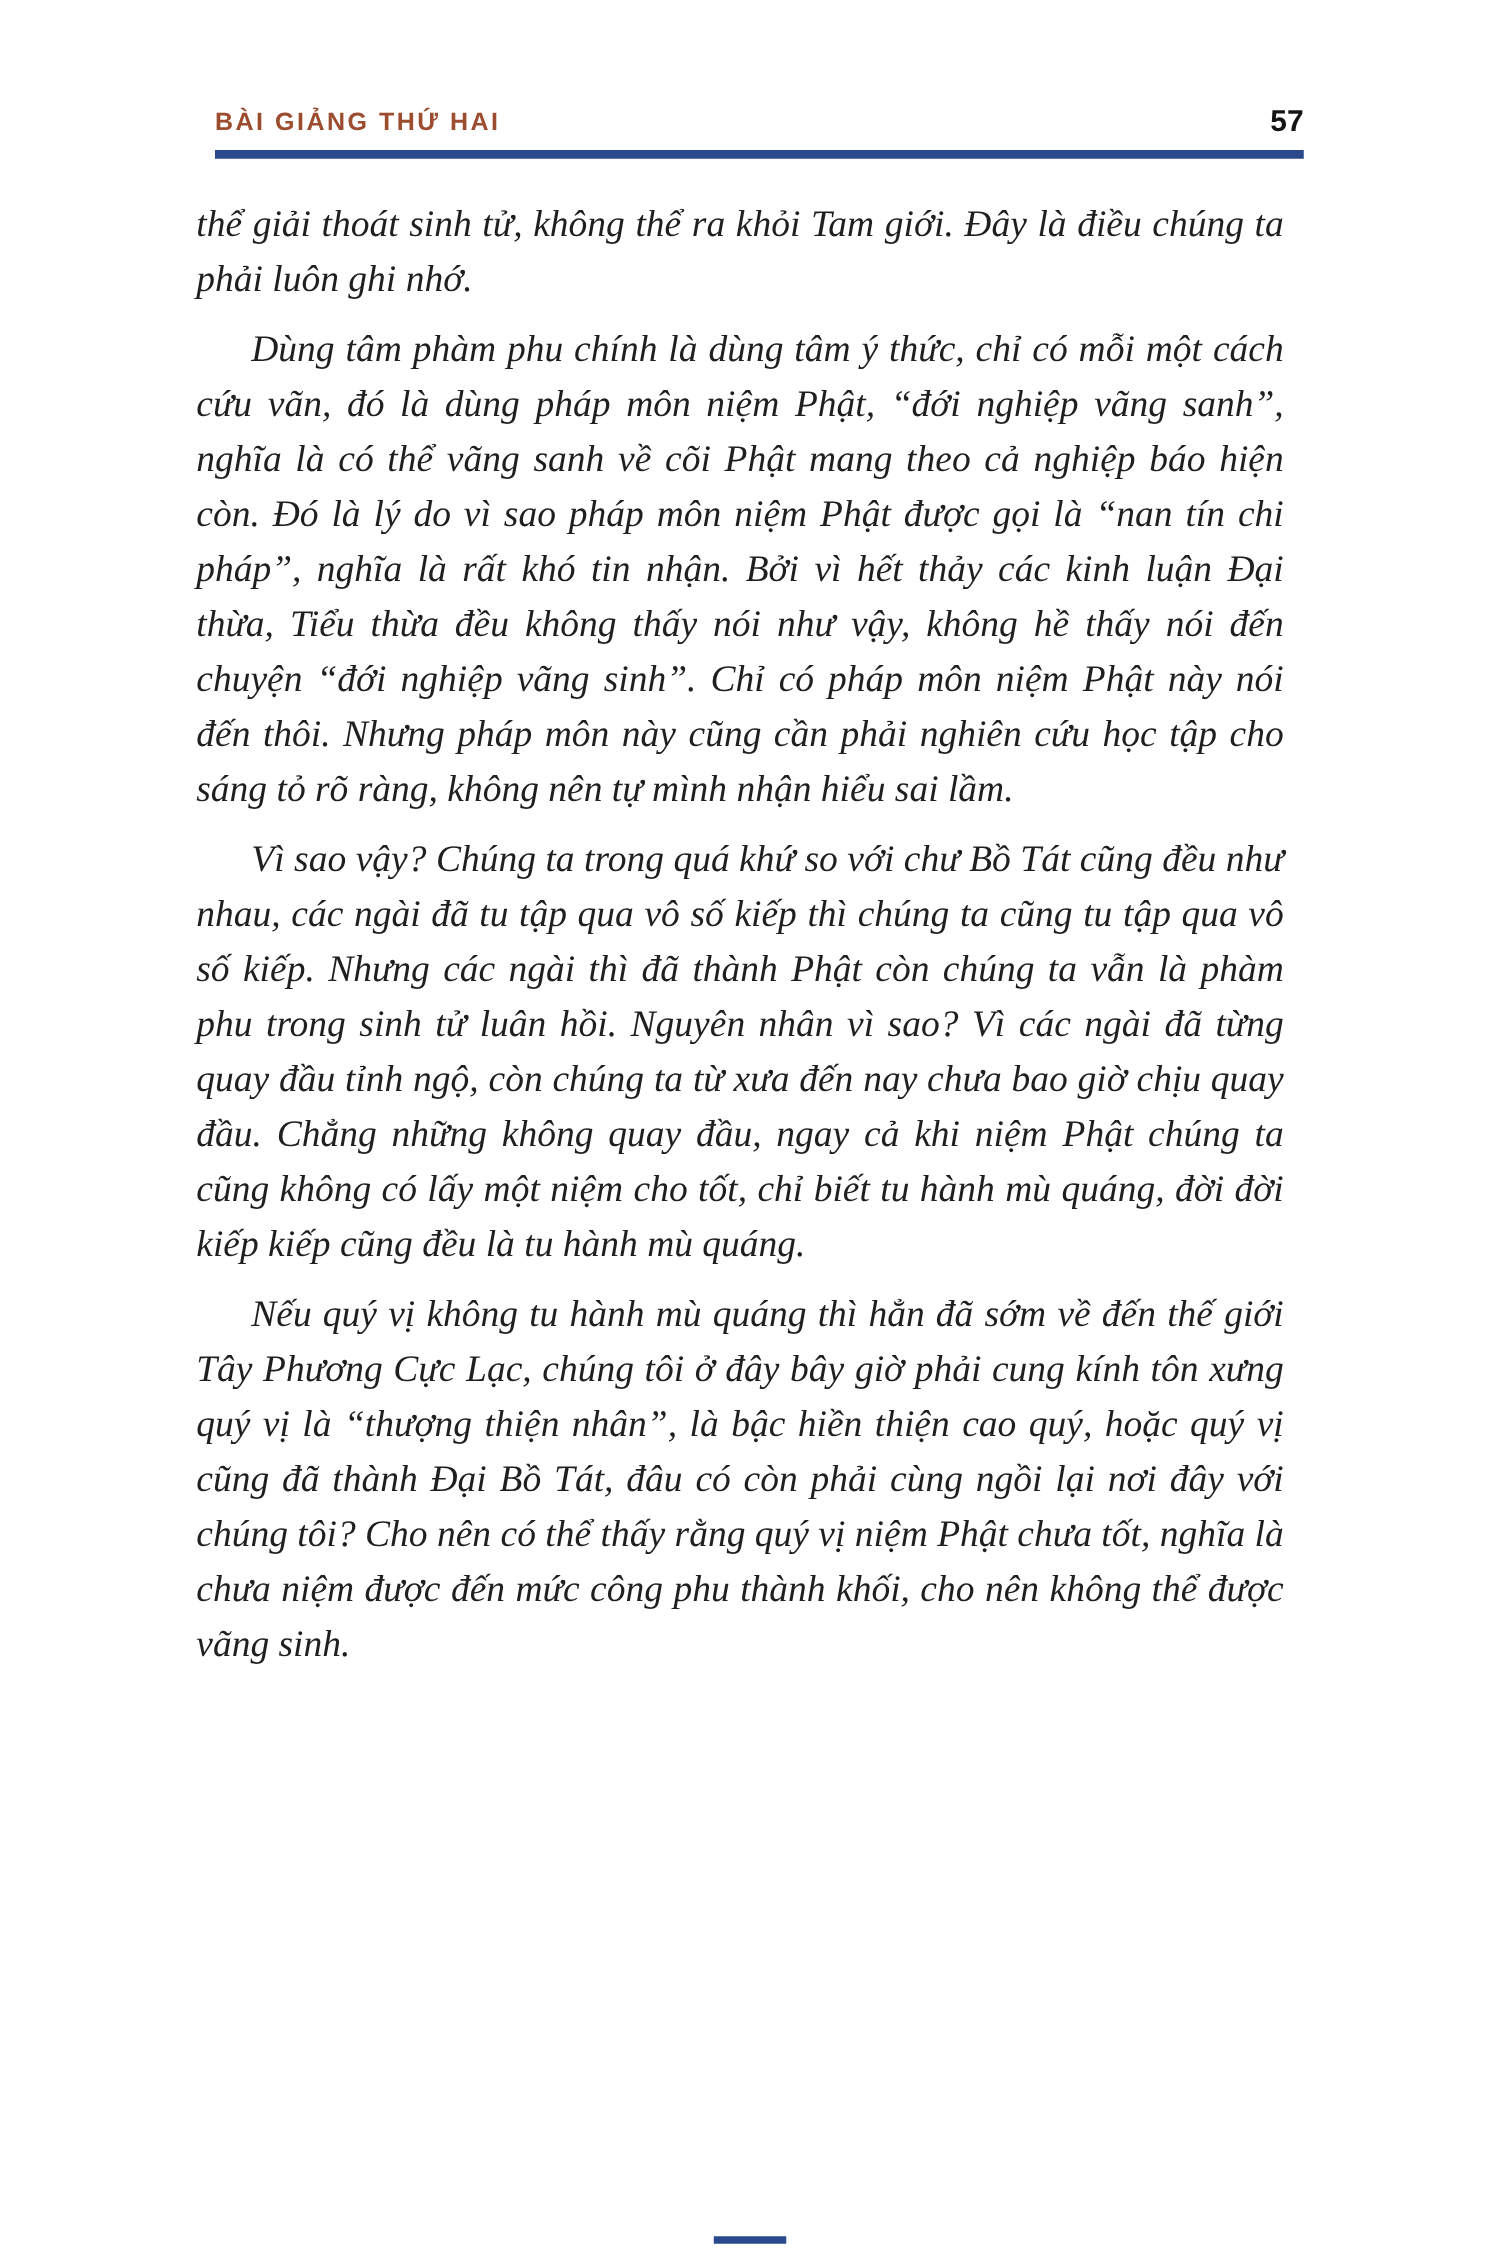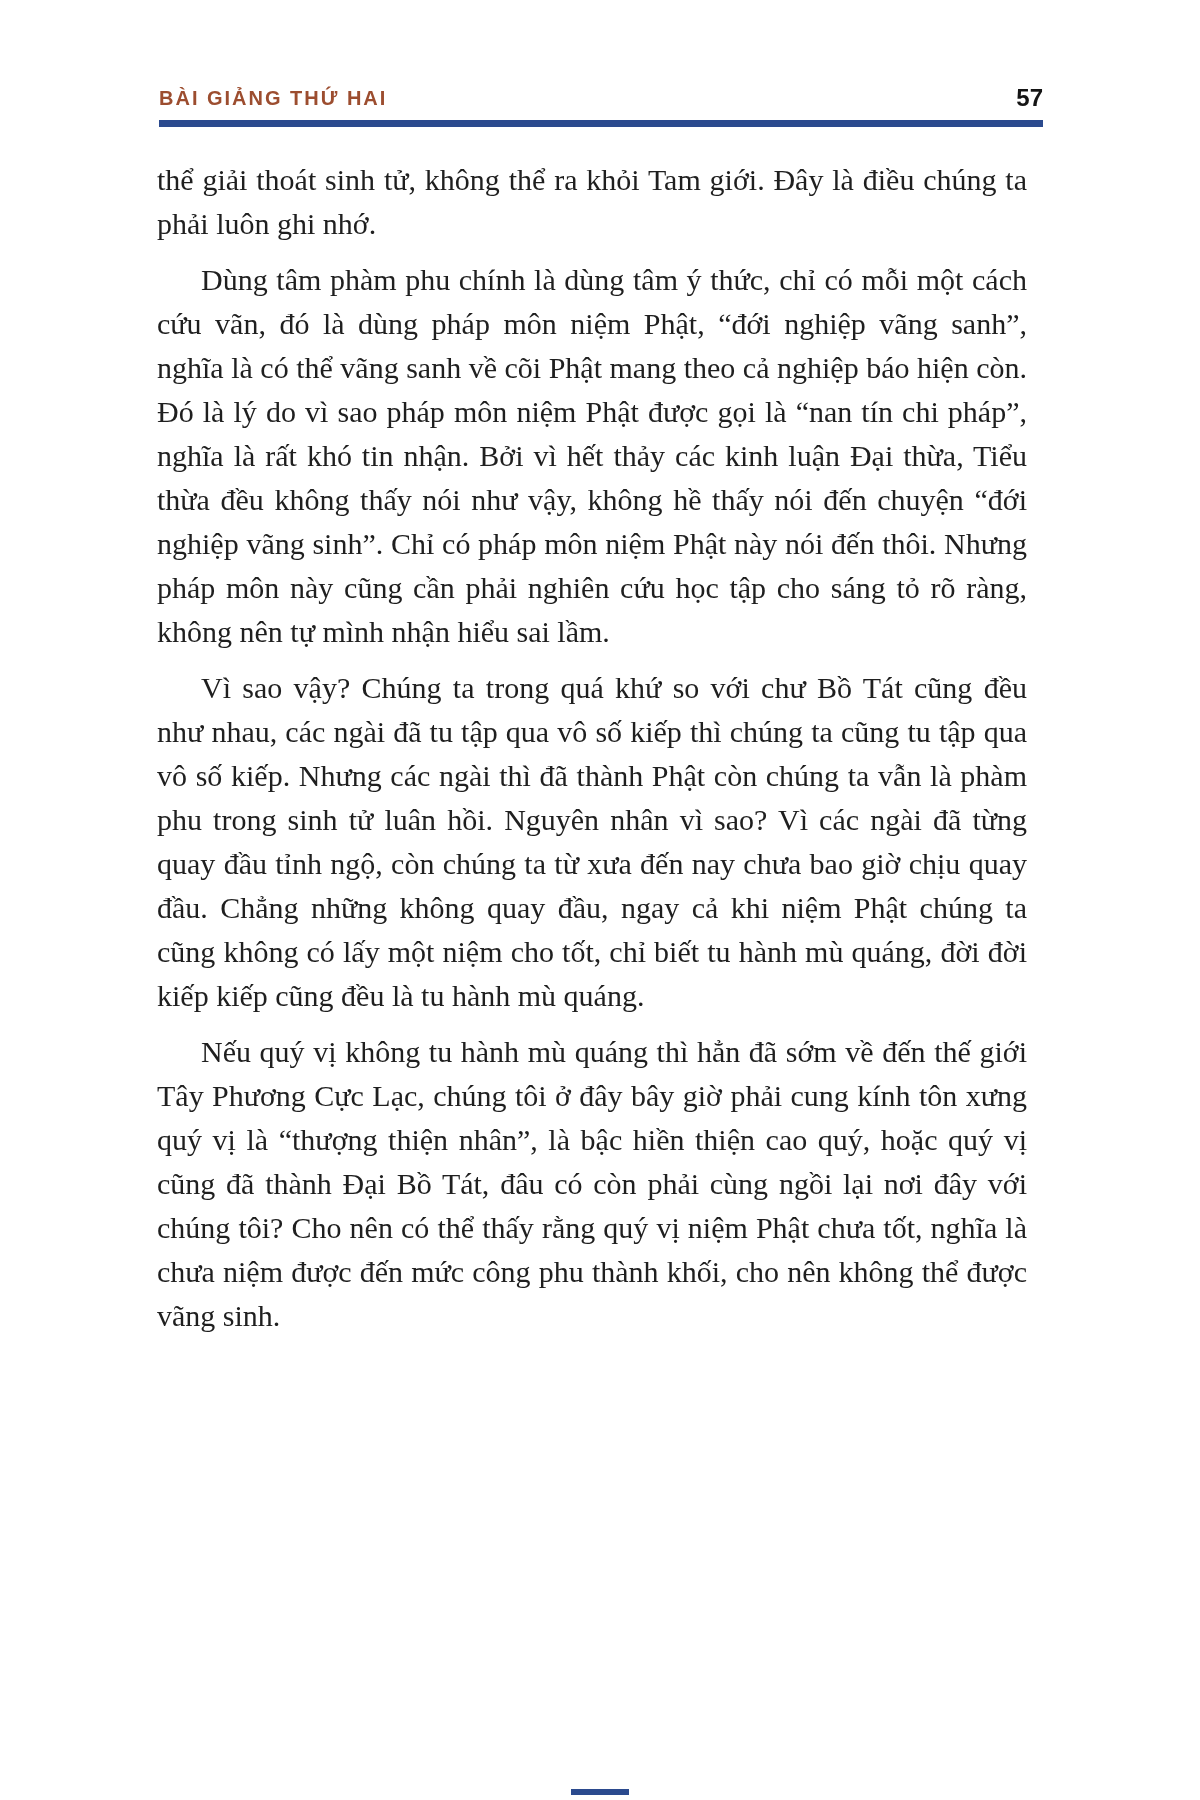--- a/index.html
+++ b/index.html
@@ -11,21 +11,21 @@
   .page{
     position:relative;
     width:1200px;
     height:1800px;
     background:#ffffff;
     overflow:hidden;
     font-family:"Liberation Serif","DejaVu Serif",serif;
   }
   .page-header{
     position:absolute;
-    left:159px;
+    left:172px;
     right:157px;
     top:86px;
   }
   .header-row{
     display:flex;
     justify-content:space-between;
     align-items:flex-end;
   }
   .running-title{
     font-family:"Liberation Sans","DejaVu Sans",sans-serif;
@@ -54,20 +54,21 @@
     right:160px;
     top:158px;
     text-align:justify;
     font-size:30px;
     line-height:44px;
     color:var(--ink);
   }
   .body-text p{
     margin:0 13px 12px 0;
     text-indent:44px;
+    font-style:italic;
   }
   .body-text p:first-child{
     text-indent:0;
   }
   .footer-mark{
     position:absolute;
     left:50%;
     transform:translateX(-50%);
     bottom:5px;
     width:58px;

